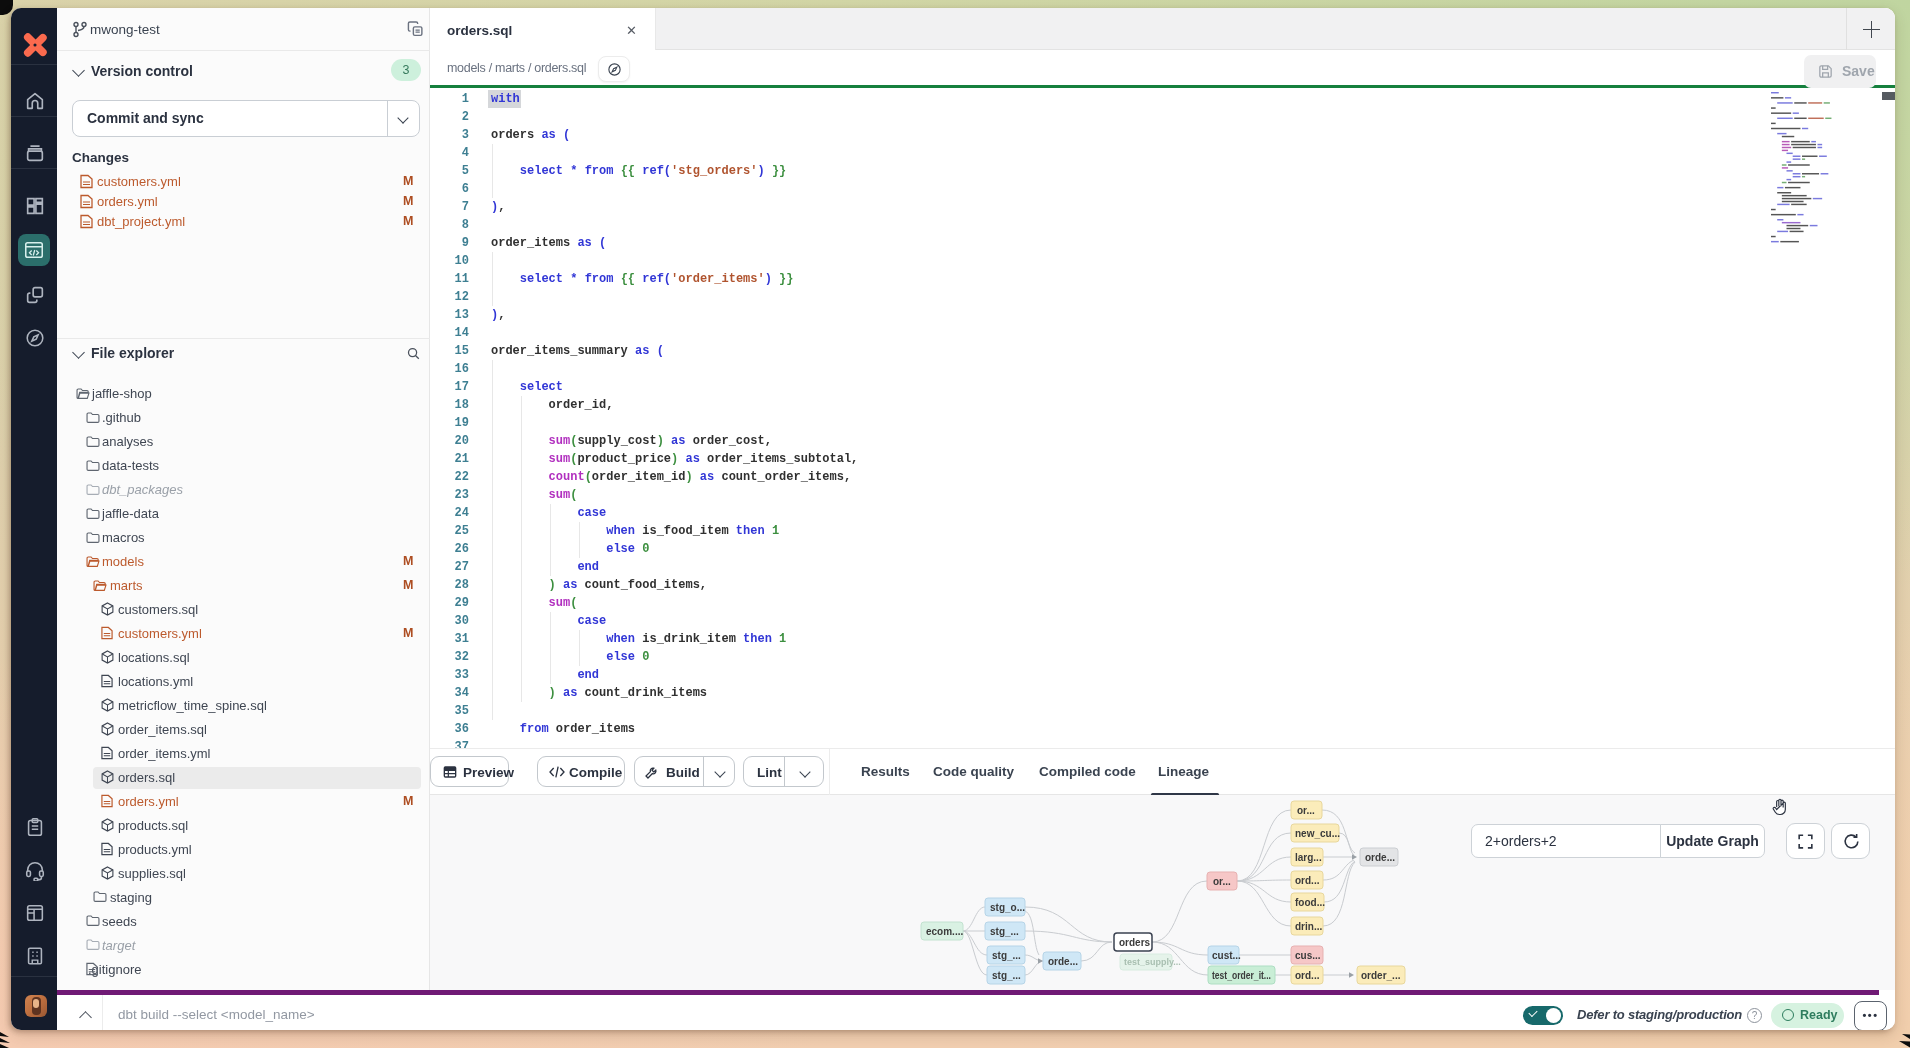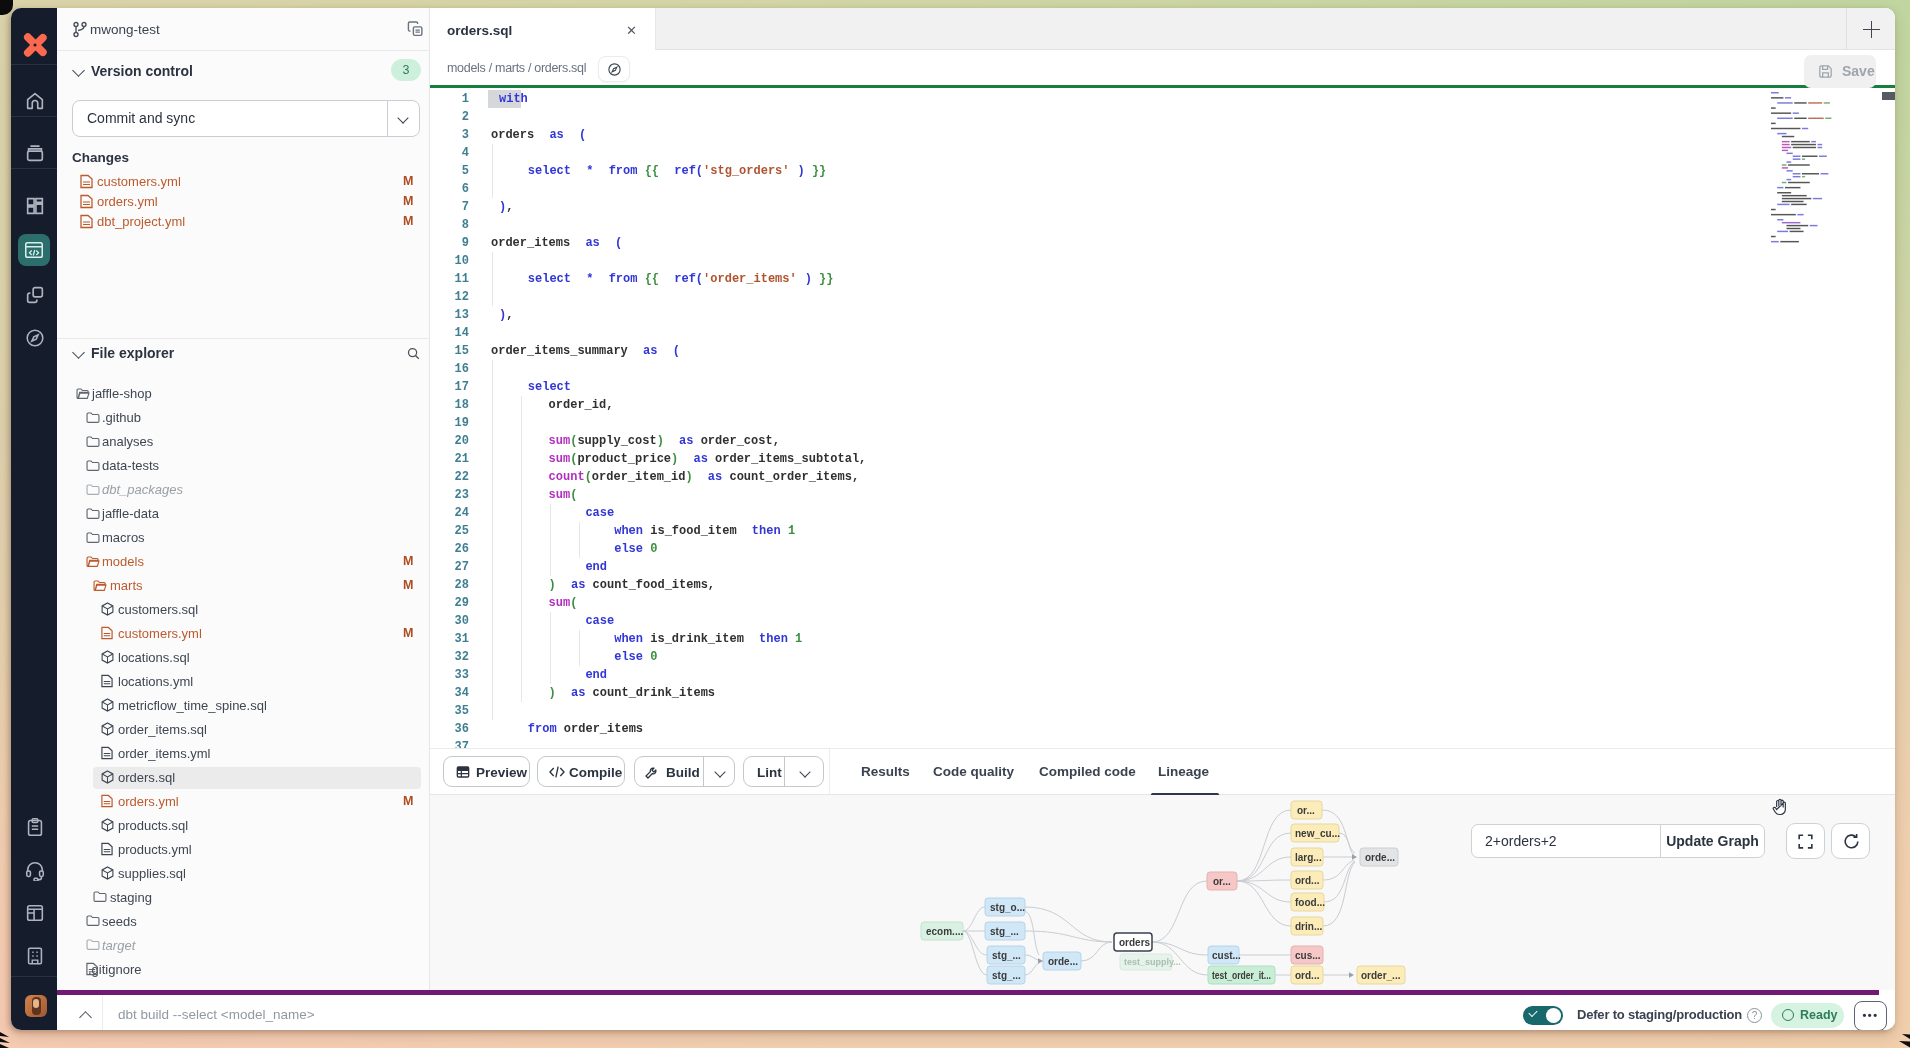--- a/index.html
+++ b/index.html
@@ -33,21 +33,21 @@
     background:linear-gradient(135deg,#cf8350 0%, #bf7040 45%, #9a5833 100%); overflow:hidden; }
   #avatar .hair { position:absolute; left:7px; top:2px; width:9px; height:18px; background:#5e3320; border-radius:4px; }
   #avatar .face { position:absolute; left:8px; top:4px; width:6px; height:9px; background:#e8b489; border-radius:3px; }
   
   #lpanel { position:absolute; left:46px; top:0; width:373px; height:100%; background:#fbfbfb; border-right:1px solid #e6e6e6; }
   #lpanel .hsep { position:absolute; left:0; width:373px; height:1px; background:#e9e9e9; }
   .ptitle { font-weight:700; font-size:14px; color:#2b3240; }
   .chev { display:inline-block; width:9px; height:9px; border-right:1.6px solid #3a4350; border-bottom:1.6px solid #3a4350; transform:rotate(45deg); }
   
   #commitbtn { position:absolute; left:15px; top:92px; width:348px; height:37px; background:#fff;
-    border:1px solid #c9ced4; border-radius:8px; }
+    border:1px solid #c9ced4; border-radius:8px;font-weight:bold; }
   #commitbtn .txt { position:absolute; left:14px; top:9px; font-size:14px; color:#2b3240; }
   #commitbtn .div { position:absolute; right:31px; top:0; width:1px; height:100%; background:#c9ced4; }
   #badge3 { position:absolute; left:334px; top:51px; width:30px; height:22px; background:#cdf0dc; border-radius:11px;
     font-size:12.5px; color:#35795c; text-align:center; line-height:22px; }
   .chfile { position:absolute; left:23px; font-size:13px; color:#bc5a2d; }
   .chM { position:absolute; font-weight:700; font-size:12.5px; color:#ad4d21; }
   
   .trow { position:absolute; font-size:13px; color:#3f4652; white-space:nowrap; }
   .trow.orange { color:#bc5a2d; }
   .trow.dim { color:#9aa0a8; font-style:italic; }
@@ -65,21 +65,21 @@
   #crumbrow .bc { position:absolute; left:17px; top:11px; font-size:12.5px; letter-spacing:-0.3px; color:#6a7280; }
   #crumbbtn { position:absolute; left:168px; top:6px; width:32px; height:26px; border:1px solid #ececec; border-radius:8px; background:#fff; box-shadow:0 1px 2px rgba(0,0,0,.05); }
   #savebtn { position:absolute; right:19px; top:5px; width:72px; height:33px; background:#f0f0f1; border-radius:7px; }
   #savebtn span { position:absolute; left:38px; top:8px; font-size:14px; font-weight:700; color:#9fa5ad; }
   
   #editor { position:absolute; left:0; top:80px; right:0; height:660px; background:#fff; overflow:hidden; }
   #lnums { position:absolute; left:0; top:2px; width:39px; text-align:right;
     font-family:"Liberation Mono", monospace; font-size:12px; line-height:18px; font-weight:700; color:#3e7f92; }
   #code { position:absolute; left:61px; top:2px; font-family:"Liberation Mono", monospace;
     font-size:12px; line-height:18px; font-weight:700; color:#303030; white-space:pre; }
-  #code .k { color:#3136d6;margin-left:8px; }
+  #code .k { color:#3136d6; }
   #code .f { color:#b12fbf; }
   #code .g { color:#3c8f3f; }
   #code .s { color:#b0542f;font-family:Liberation Mono, monospace; }
   #sel1 { position:absolute; left:58px; top:2px; width:33px; height:18px; background:#d5d7da; }
   .ig { position:absolute; width:1px; background:#e7e7e7; }
   
   #minimap { position:absolute; left:1341px; top:4px; width:100px; height:240px; }
   #mthumb { position:absolute; left:1452px; top:4px; width:13px; height:8px; background:#565b61; }
   
   #toolbar { position:absolute; left:0; top:740px; right:0; height:47px; background:#fff; border-top:1px solid #ebebeb; border-bottom:1px solid #e6e6e6; }
@@ -96,21 +96,21 @@
   #gbtn { position:absolute; left:1230px; top:29px; width:105px; height:34px; background:#fff; border:1px solid #cdd2d7; border-radius:0 7px 7px 0; font-size:14px; font-weight:700; color:#2b3240; text-align:center; line-height:32px; }
   .sqbtn { position:absolute; top:28px; width:39px; height:36px; background:#fff; border:1px solid #cdd2d7; border-radius:9px; }
   
   #cmdbar { position:absolute; left:46px; top:982px; right:16px; height:40px; background:#fff; border-top:5px solid #701a75; }
   #cmdbar .caret { position:absolute; left:24px; top:18px; width:9px; height:9px; border-left:1.8px solid #4a515c; border-top:1.8px solid #4a515c; transform:rotate(45deg); }
   #cmdbar .vsep { position:absolute; left:45px; top:0; width:1px; height:40px; background:#ececec; }
   #cmdbar .cmdtxt { position:absolute; left:61px; top:12px; font-size:13.5px; color:#9298a2; }
   #toggle { position:absolute; left:1466px; top:11px; width:40px; height:19px; background:#17696b; border-radius:10px; }
   #toggle .knob { position:absolute; right:2px; top:2px; width:15px; height:15px; background:#fff; border-radius:50%; }
   #toggle .ck { position:absolute; left:6px; top:4px; width:8px; height:5px; border-left:1.8px solid #fff; border-bottom:1.8px solid #fff; transform:rotate(-45deg); }
-  #defertxt { position:absolute; left:1520px; top:12px; font-size:13px; letter-spacing:-0.2px; font-weight:700; color:#3a4350; }
+  #defertxt { position:absolute; left:1520px; top:12px; font-size:13px; letter-spacing:-0.2px; font-weight:700; color:#3a4350;font-style:italic; }
   #qmark { position:absolute; left:1690px; top:13px; width:15px; height:15px; border:1px solid #8d939c; border-radius:50%; color:#8d939c; font-size:10px; text-align:center; line-height:14px; }
   #ready { position:absolute; left:1714px; top:8px; width:73px; height:25px; background:#d6f2e0; border-radius:13px; }
   #ready .circ { position:absolute; left:11px; top:6px; width:12px; height:12px; border:1.5px solid #2e7d5e; border-radius:50%; }
   #ready .rt { position:absolute; left:29px; top:5px; font-size:12.5px; font-weight:700; color:#2e7d5e; }
   #dots { position:absolute; left:1797px; top:6px; width:33px; height:30px; border:1px solid #5b636e; border-radius:8px; background:#fff;
     text-align:center; line-height:26px; font-size:11px; font-weight:700; color:#2b3240; letter-spacing:1.5px; }
 </style>
 </head>
 <body>
   <div class="abs" id="tlblack"></div>
@@ -569,21 +569,21 @@
               <rect x="12" y="190" width="9" height="2" fill="#555"></rect>
               <rect x="0" y="197" width="3" height="2" fill="#555"></rect>
               <rect x="0" y="204" width="5" height="2" fill="#7a7ade"></rect>
               <rect x="6" y="204" width="12" height="2" fill="#555"></rect>
             </g>
           </svg>
         </div>
         <div id="mthumb"></div>
       </div>
       <div id="toolbar">
-        <div class="tbtn" style="left:13px; width:87px;">
+        <div class="tbtn" style="left:0; width:79px;">
           <svg style="position:absolute;left:11px;top:7px" width="16" height="16" viewBox="0 0 24 24" fill="none" stroke="#2b3240" stroke-width="2">
             <rect x="3.5" y="4.5" width="17" height="15" rx="1.5"></rect>
             <path d="M3.5 9.5h17M3.5 14.5h17M9.5 9.5v10" stroke-width="1.8"></path>
             <path d="M3.5 4.5h17v5h-17z" fill="#2b3240" stroke="none"></path>
           </svg>
           <span style="position:absolute;left:32px;top:8px">Preview</span>
         </div>
         <div class="tbtn" style="left:107px; width:88px;">
           <svg style="position:absolute;left:11px;top:8px" width="16" height="14" viewBox="0 0 24 20" fill="none" stroke="#2b3240" stroke-width="2">
             <path d="m7 4-5.5 6L7 16M17 4l5.5 6L17 16M13.7 2l-3.4 16"></path>

